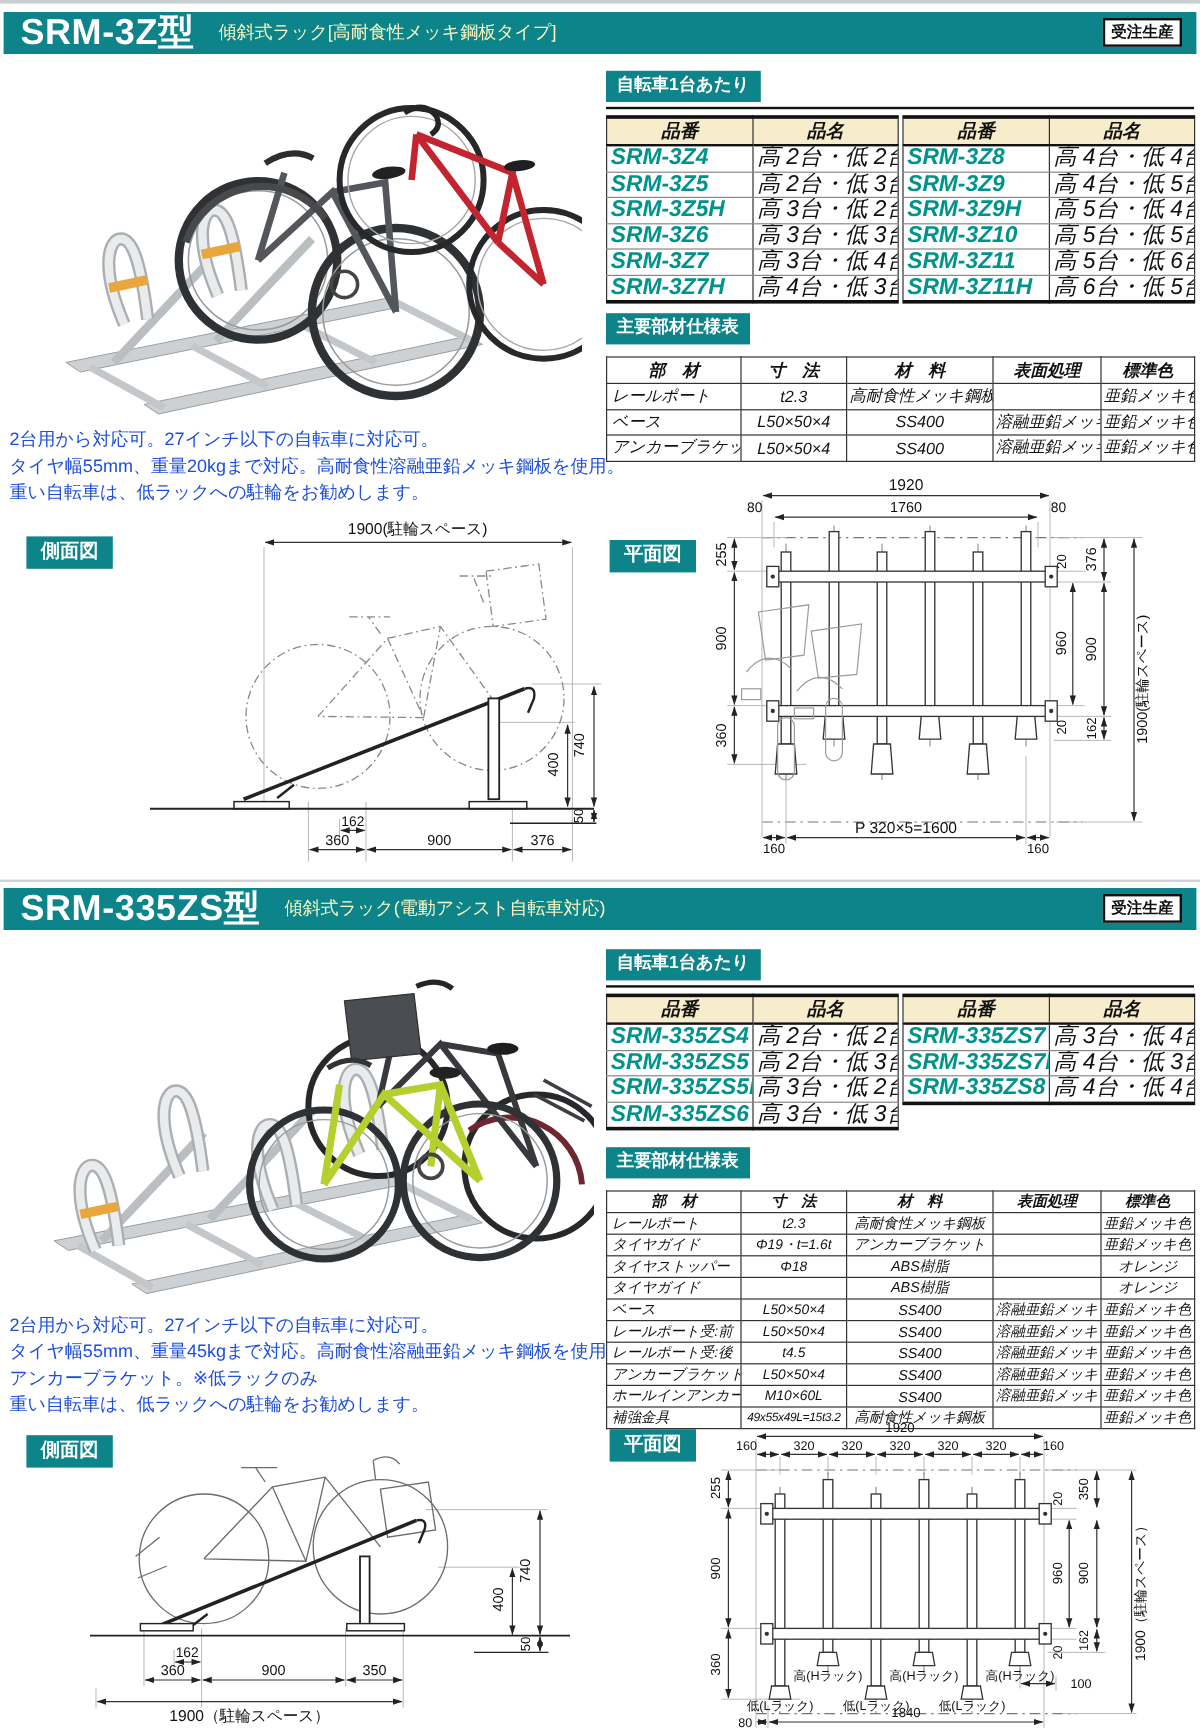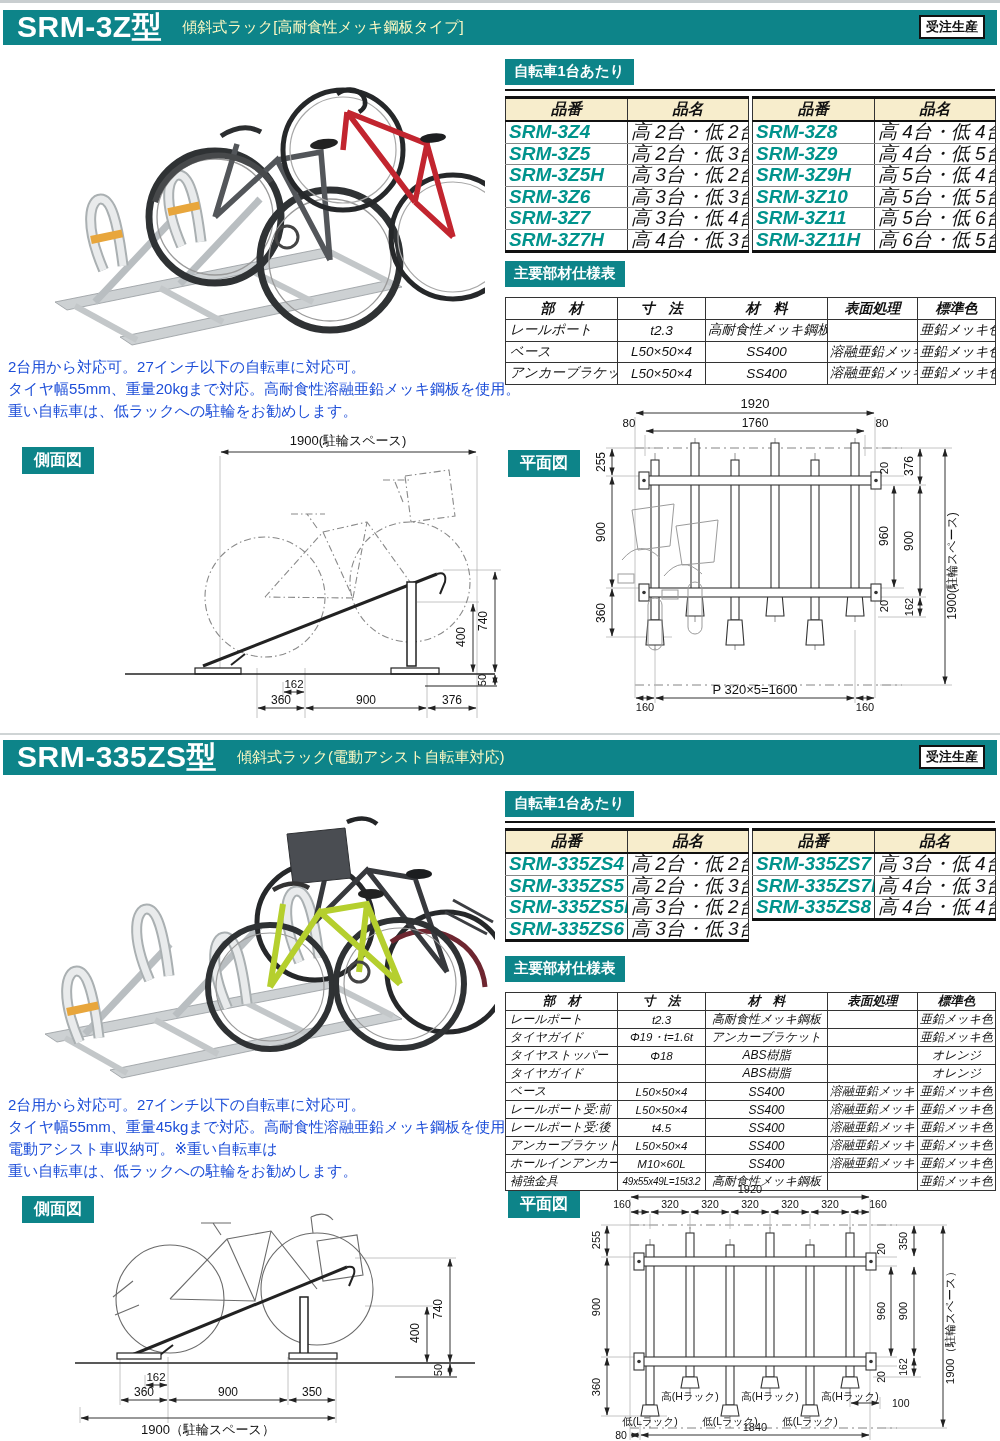--- a/index.html
+++ b/index.html
@@ -437,21 +437,21 @@
         </g>
     <path d="M258,108 q20,-12 36,-2" fill="none" stroke="#333" stroke-width="4.5"></path>
     <ellipse cx="356" cy="112" rx="13" ry="5" fill="#222"></ellipse>
     <circle cx="344" cy="190" r="10" fill="none" stroke="#444" stroke-width="3"></circle>
   </g>
 </svg>
 
 <div class="desc" style="left:8px;top:1094px">
   <div>2台用から対応可。27インチ以下の自転車に対応可。</div>
   <div>タイヤ幅55mm、重量45kgまで対応。高耐食性溶融亜鉛メッキ鋼板を使用。</div>
-  <div>電動アシスト車収納可。※重い自転車は</div>
+  <div>アンカーブラケット。※低ラックのみ</div>
   <div>重い自転車は、低ラックへの駐輪をお勧めします。</div>
 </div>
 
 <div class="tag" style="left:505px;top:791px">自転車1台あたり</div>
 <div class="rule" style="left:505px;top:821px"></div>
 
 <table class="parts" style="left:505px;top:828px">
   <colgroup>
         <col style="width:122px">
         <col style="width:121px">

